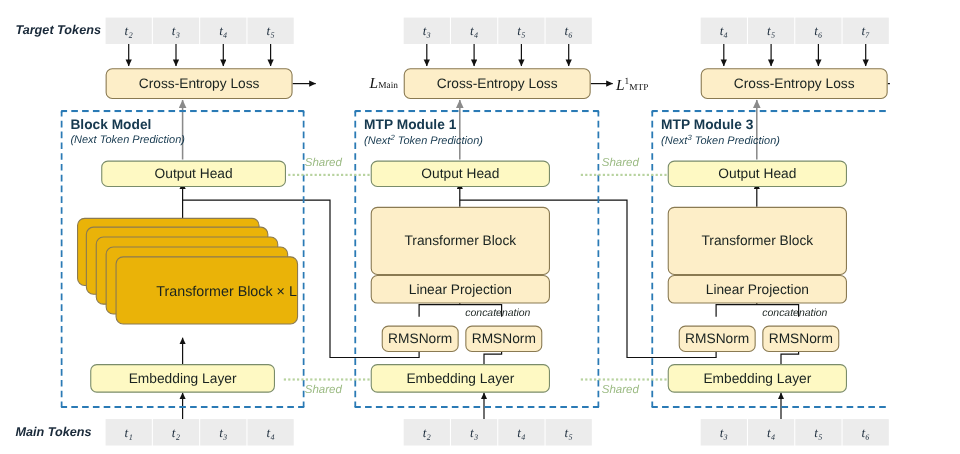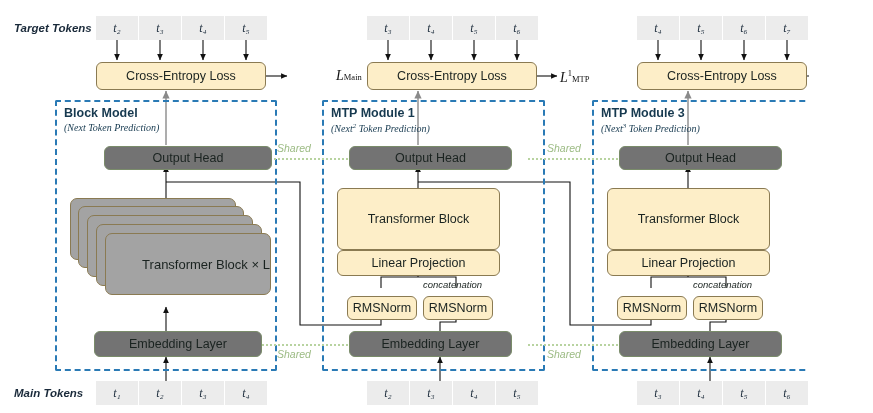--- a/index.html
+++ b/index.html
@@ -21,44 +21,44 @@
     white-space:nowrap;font-family:"Liberation Sans","DejaVu Sans",sans-serif;
   }
 
   
   .node{
     display:flex;align-items:center;justify-content:center;
     border-radius:6px;font-size:12.5px;color:#1a2320;
     text-align:center;white-space:nowrap;
   }
   .yellow{background:#fdeec8;border:1px solid #8a7a52;}
-  .green{background:#737373;border:1px solid #7a8c6a;margin-left:12px;}
+  .green{background:#fef9c3;border:1px solid #7a8c6a;}
 
   .celoss{font-size:12.5px;}
 
   
   .stackcard{
-    background:#a3a3a3;border:1px solid #8a7a52;border-radius:7px;padding-left:36px;
+    background:#eab308;border:1px solid #8a7a52;border-radius:7px;padding-left:36px;
   }
   .stacktop{
     display:flex;align-items:center;justify-content:center;
     font-size:13px;color:#1a2320;
   }
 
   
   .module{
     border:2.5px dashed #2a7ab5;border-radius:2px;background:transparent;
   }
   .modtitle{
     font-size:12.5px;font-weight:700;color:#16394f;white-space:nowrap;
     font-family:"Liberation Sans","DejaVu Sans",sans-serif;
   }
   .modsub{
     font-size:10px;font-style:italic;color:#16394f;white-space:nowrap;
-    font-family:Liberation Serif, serif;
+    font-family:Liberation Sans, sans-serif;
   }
   .modsub sup{font-size:7px;}
 
   
   .shareline{border-top:2px dotted #b8d3a0;height:0;}
   .sharedlbl{
     font-size:10.5px;font-style:italic;color:#9cbb84;white-space:nowrap;
     font-family:"Liberation Sans","DejaVu Sans",sans-serif;
   }
 

